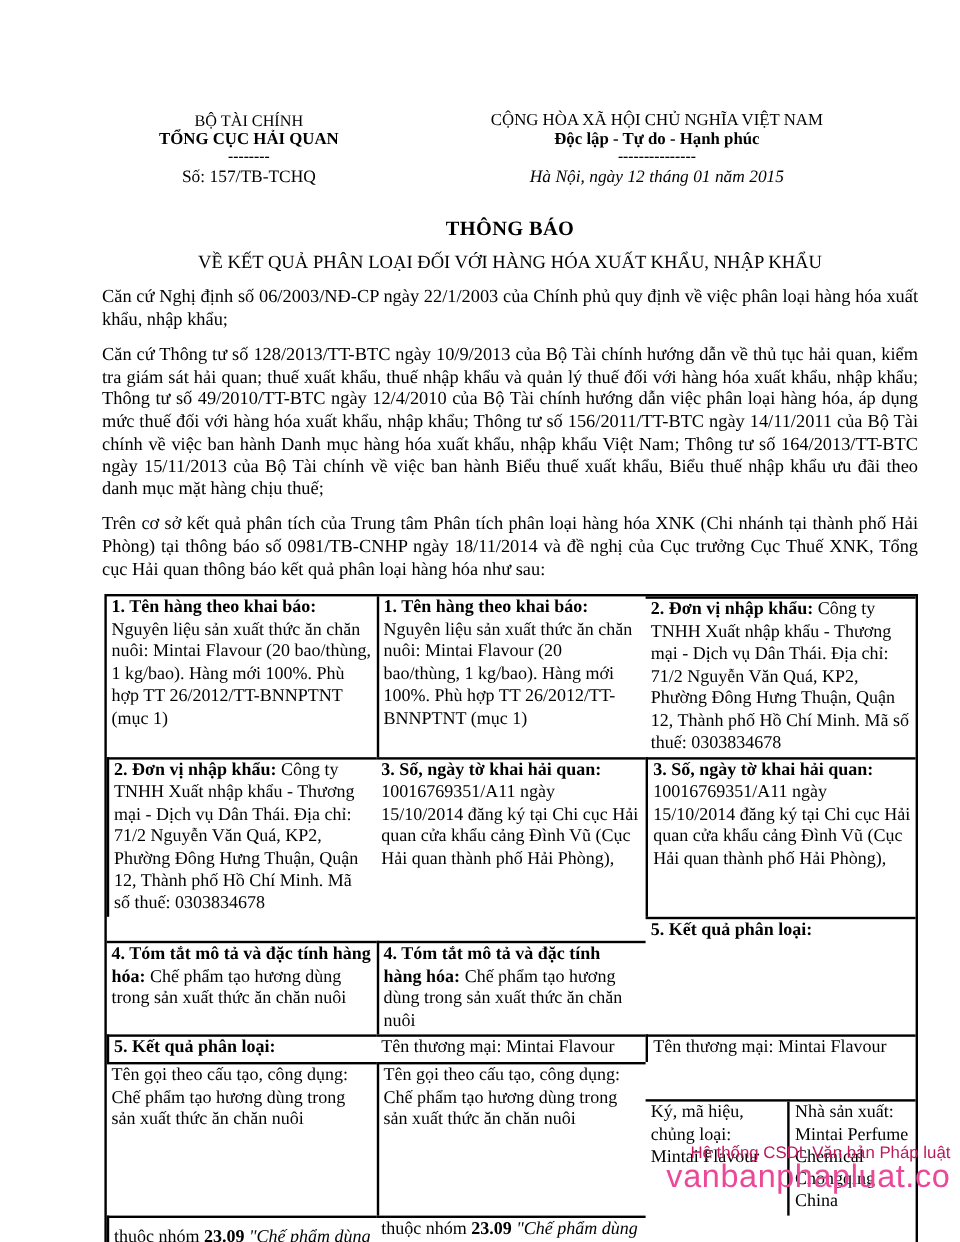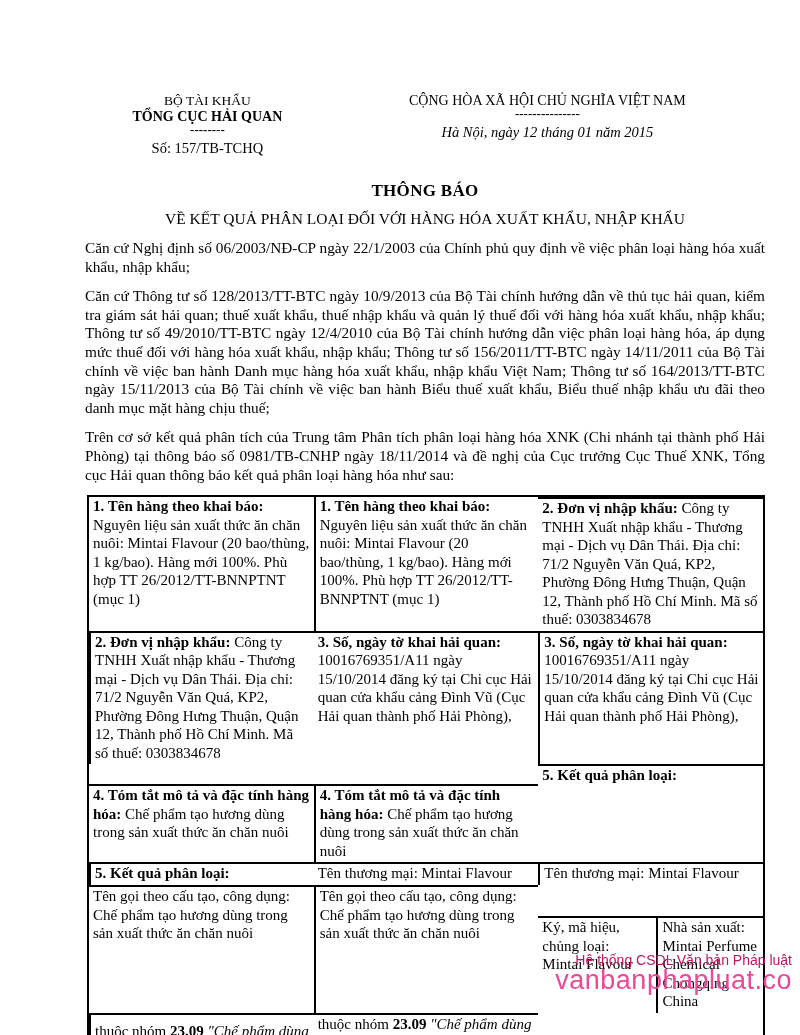--- a/index.html
+++ b/index.html
@@ -49,27 +49,28 @@
   .footer-line2 { font-size:27px; margin-top:-3px; letter-spacing:0.5px; }
 </style>
 </head>
 <body>
 
 <div class="page">
   <div class="content">
 
     <div class="header-row">
       <div class="hdr-left">
-        <div class="hdr-l1">BỘ TÀI KHẨU</div>
+        <div class="hdr-l1">BỘ TÀI CHÍNH</div>
         <div class="hdr-l2">TỔNG CỤC HẢI QUAN</div>
         <div class="hdr-divider">--------</div>
         <div class="hdr-docnum">Số: 157/TB-TCHQ</div>
       </div>
       <div class="hdr-right">
         <div class="hdr-r1">CỘNG HÒA XÃ HỘI CHỦ NGHĨA VIỆT NAM</div>
+        <div class="hdr-r2">Độc lập - Tự do - Hạnh phúc</div>
         <div class="hdr-divider">---------------</div>
         <div class="hdr-date">Hà Nội, ngày 12 tháng 01 năm 2015</div>
       </div>
     </div>
 
     <div class="doc-title">THÔNG BÁO</div>
     <div class="doc-subtitle">VỀ KẾT QUẢ PHÂN LOẠI ĐỐI VỚI HÀNG HÓA XUẤT KHẨU, NHẬP KHẨU</div>
 
     <div class="paras">
       <p class="para">Căn cứ Nghị định số 06/2003/NĐ-CP ngày 22/1/2003 của Chính phủ quy định về việc phân loại hàng hóa xuất khẩu, nhập khẩu;</p>

